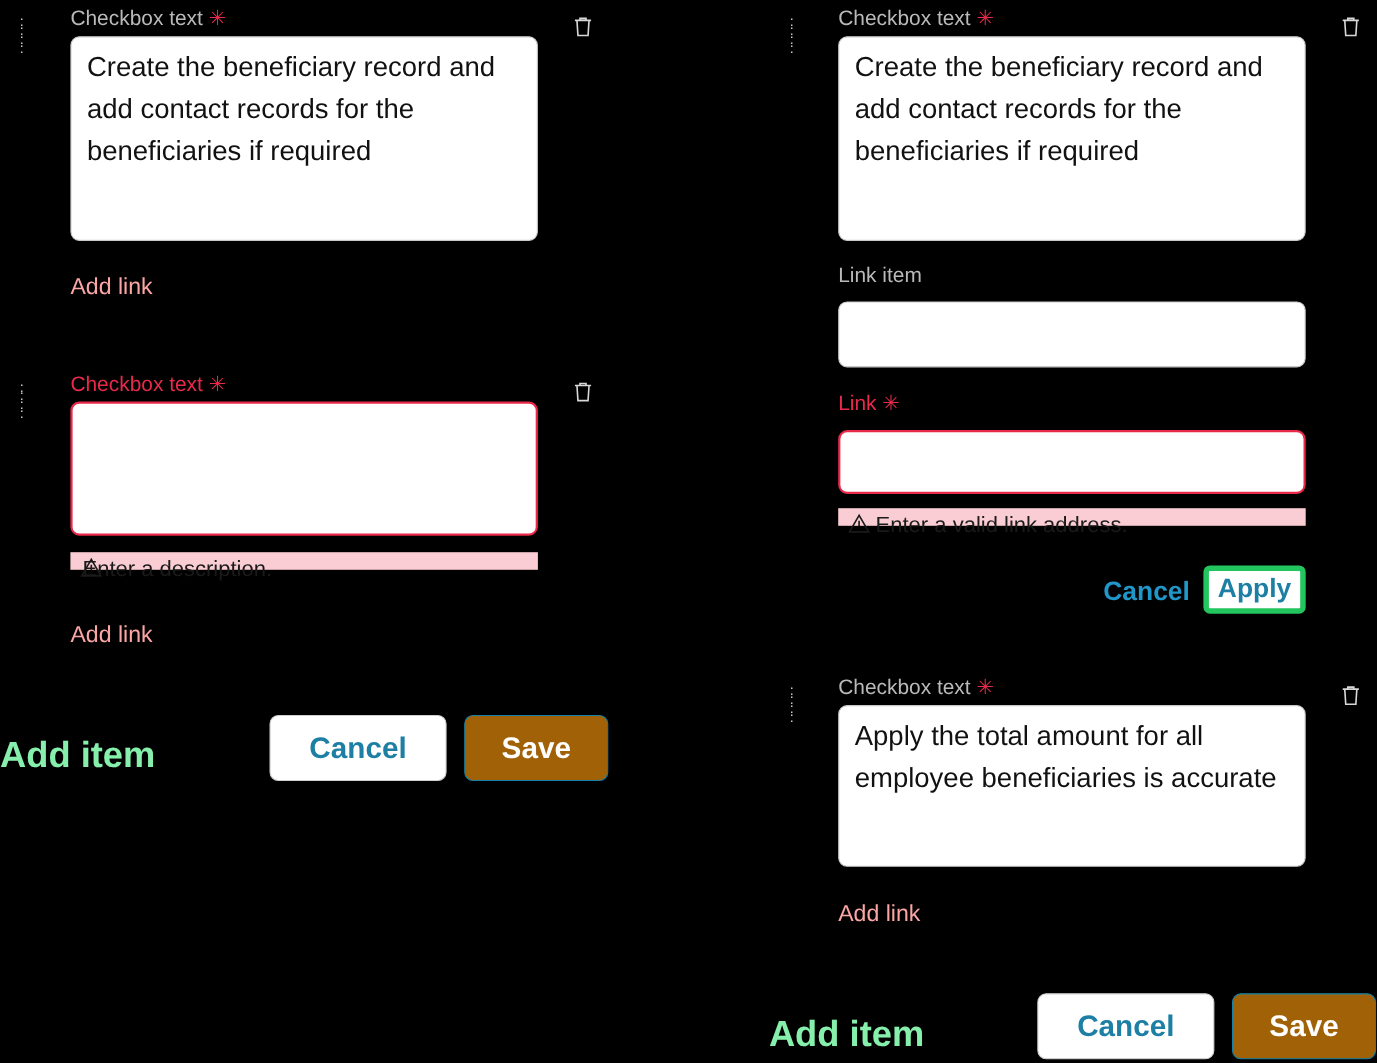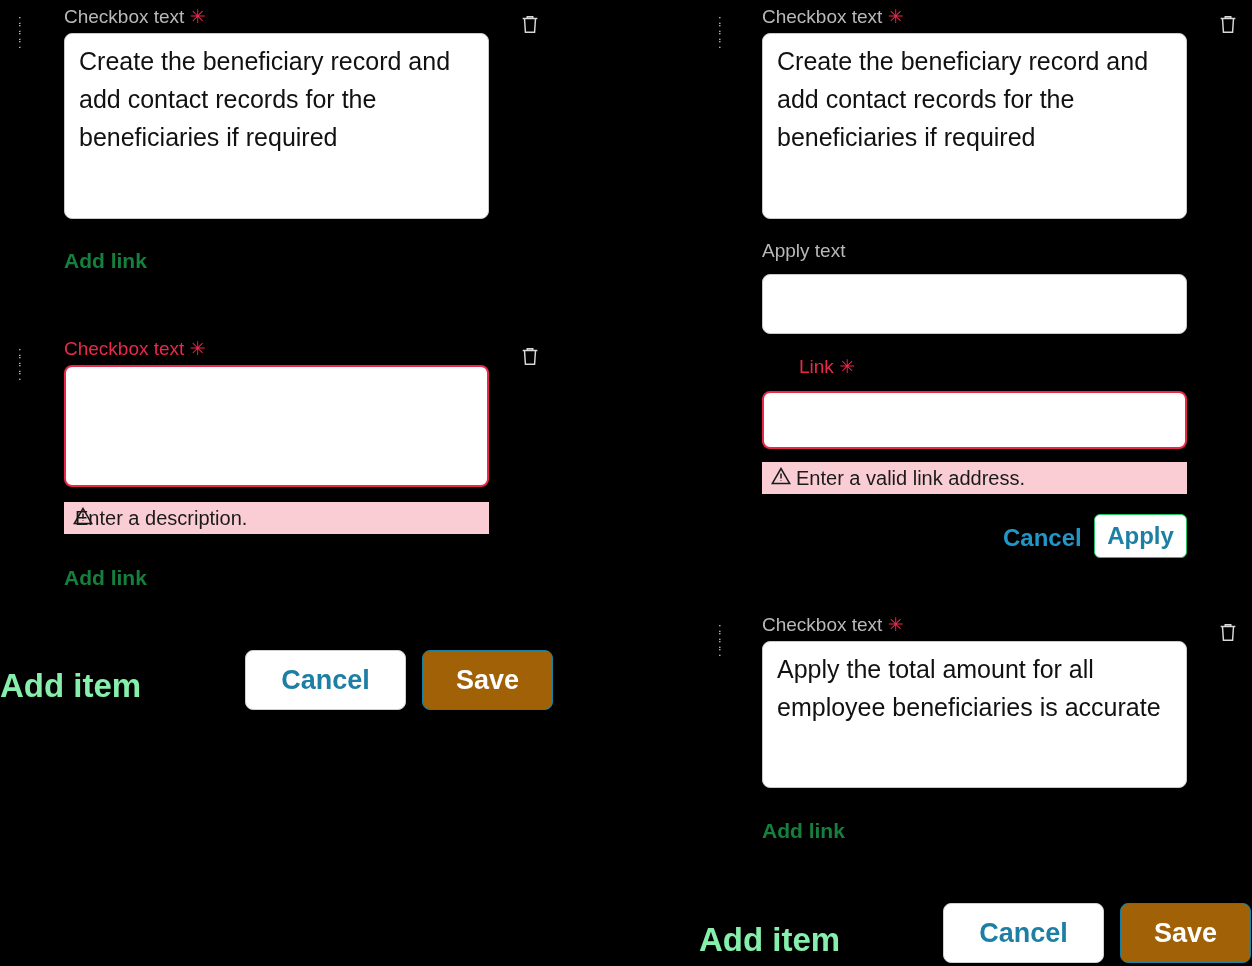--- a/index.html
+++ b/index.html
@@ -82,37 +82,37 @@
     border: 2px solid #e8294a;
   }
 
   .errmsg {
     position: absolute;
     background: #f9cdd3;
     color: #1a1a1a;
     font-size: 20px;
     box-sizing: border-box;
     padding: 4px 10px 4px 34px;
-    height: 32px;
+    height: 16px;
     line-height: 24px;
     white-space: nowrap;
   }
   .errmsg .warn {
     position: absolute;
     left: 9px;
     top: 4px;
     width: 20px;
     height: 20px;
   }
 
   .link-action {
     position: absolute;
-    color: #15803d;
+    color: #fca5a5;
     font-size: 21px;
-    font-weight: bold;
+    font-weight: normal;
     white-space: nowrap;
     cursor: pointer;
   }
 
   .btn {
     position: absolute;
     box-sizing: border-box;
     border-radius: 8px;
     font-size: 27px;
     font-weight: bold;
@@ -127,21 +127,21 @@
     border: 1px solid #cfcfcf;
   }
   .btn-primary {
     background: #a16207;
     color: #ffffff;
     border: 1px solid #1581a6;
   }
   .btn-apply {
     background: #ffffff;
     color: #1d7fa3;
-    border: 1px solid #22c55e;
+    border: 5px solid #22c55e;
     font-size: 24px;
     border-radius: 6px;
   }
   .text-btn {
     position: absolute;
     color: #2196c8;
     font-size: 24px;
     font-weight: bold;
     cursor: pointer;
     white-space: nowrap;
@@ -221,24 +221,24 @@
       <span>Checkbox text</span>
       <span class="req">✳</span>
     </div>
     <div class="trash" style="left:591px; top:12px;">
       <svg viewBox="0 0 24 24" width="22" height="24" fill="none" stroke="#d8d8d8" stroke-width="1.6">
         <path d="M4 6h16M9 6V4h6v2M6 6l1 15h10l1-15"></path>
       </svg>
     </div>
     <div class="textbox" style="left:136px; top:33px; width:425px; height:186px;">Create the beneficiary record and add contact records for the beneficiaries if required</div>
 
-    <div class="field-label" style="left:136px; top:240px;">Apply text</div>
+    <div class="field-label" style="left:136px; top:240px;">Link item</div>
     <div class="textbox" style="left:136px; top:274px; width:425px; height:60px;"></div>
 
-    <div class="field-label error" style="left:136px; top:355px;margin-left:37px;">
+    <div class="field-label error" style="left:136px; top:355px;">
       <span>Link</span>
       <span class="req">✳</span>
     </div>
     <div class="textbox error" style="left:136px; top:391px; width:425px; height:58px;"></div>
     <div class="errmsg" style="left:136px; top:462px; width:425px;">
       <span class="warn">
         <svg viewBox="0 0 24 24" width="20" height="20" fill="none" stroke="#1a1a1a" stroke-width="1.8">
           <path d="M12 3L1.5 21h21L12 3z"></path>
             <path d="M12 9v6M12 17.5v.5"></path>
         </svg>

